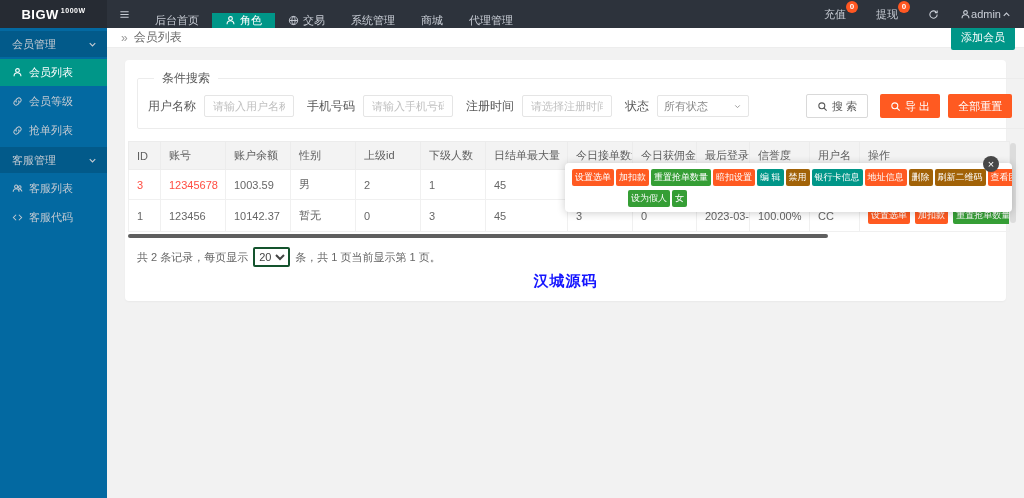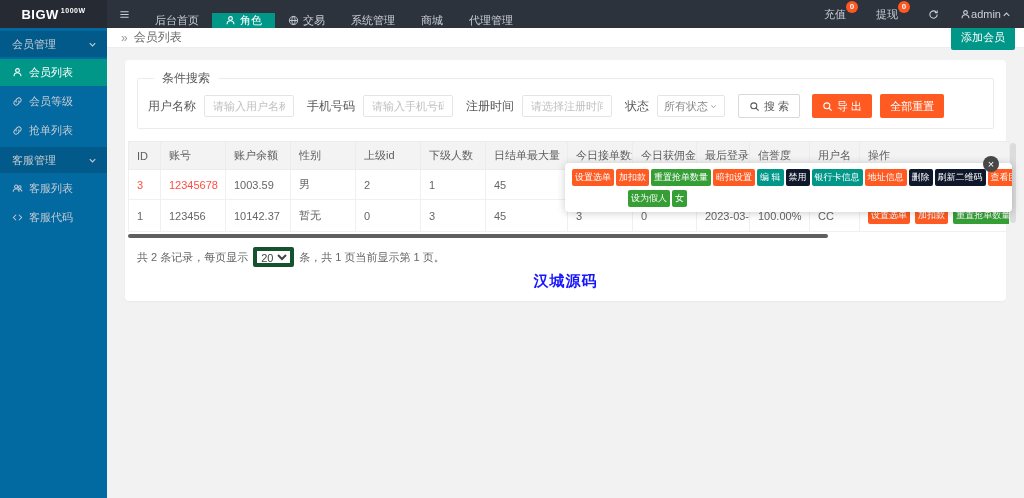--- a/index.html
+++ b/index.html
@@ -47,58 +47,58 @@
 
   
   .search-fs { margin:0 12px; border:1px solid #ececec; border-radius:2px; padding:3px 10px 10px; }
   .search-fs legend { font-size:12px; color:#5c5c5c; padding:0 8px; margin-left:6px; }
   .form-row { display:flex; align-items:center; margin-top:4px; }
   .fgroup { display:flex; align-items:center; margin-right:13px; }
   .fgroup label { font-size:12px; color:#595959; margin-right:8px; white-space:nowrap; }
   .fgroup input { width:90px; height:22px; border:1px solid #e5e5e5; border-radius:2px;
     padding:0 8px; font-size:11px; color:#666; outline:none; }
   .fgroup input::placeholder { color:#c0c0c0; }
-  .select-box { width:68px; height:22px; border:1px solid #e5e5e5; border-radius:2px;
+  .select-box { width:92px; height:22px; border:1px solid #e5e5e5; border-radius:2px;
     display:flex; align-items:center; justify-content:space-between; padding:0 6px;
     color:#8a8a8a; font-size:11px; cursor:pointer; }
   .btn { height:24px; border-radius:2px; font-size:11px; display:inline-flex; align-items:center;
     gap:4px; padding:0 10px; border:none; color:#fff; cursor:pointer; white-space:nowrap; }
-  .btn-search { background:#fff; border:1px solid #d9d9d9; color:#565656; margin-right:12px; }
+  .btn-search { background:#fff; border:1px solid #d9d9d9; color:#565656; margin-right:12px;margin-left:44px; }
   .btn-orange { background:#ff5a21; margin-right:8px; }
 
   
   .table-wrap { position:relative; margin:12px 3px 0; }
   table { width:100%; border-collapse:collapse; table-layout:fixed; }
   th { background:#f3f3f3; font-weight:normal; font-size:11px; color:#5e5e5e; text-align:left;
     padding:6px 8px; border:1px solid #ececec; white-space:nowrap; overflow:hidden; }
   td { font-size:11px; color:#666; padding:7px 8px; border:1px solid #f0f0f0;
     white-space:nowrap; overflow:hidden; }
   .red-text { color:#ff4d42; }
   .abtn { border:none; color:#fff; font-size:9px; padding:2px 3px; border-radius:2px;
     margin-right:2px; cursor:pointer; white-space:nowrap; }
   .c-orange { background:#ff5a21; } .c-green { background:#359e35; }
-  .c-red { background:#0f172a; } .c-teal { background:#009688; }
+  .c-red { background:#a16207; } .c-teal { background:#009688; }
 
   .popup { position:absolute; left:437px; top:22px; width:447px; background:#fff;
     border-radius:4px; box-shadow:0 1px 8px rgba(0,0,0,.2); padding:6px 5px 5px 7px;
     z-index:6; overflow:hidden; }
   .popup .line { display:flex; flex-wrap:nowrap; }
   .popup .line2 { margin:4px 0 0 56px; }
   .close-fab { position:absolute; right:4px; top:15px; width:16px; height:16px; border:none;
     background:#474747; color:#fff; border-radius:50%; font-size:11px; line-height:15px;
     text-align:center; cursor:pointer; z-index:8; }
   .vscroll { position:absolute; right:-13px; top:2px; width:6px; height:80px;
     background:#dcdcdc; border-radius:3px; cursor:pointer; }
   .hscroll { height:5px; margin:2px 3px 0; position:relative; }
   .hthumb { position:absolute; left:0; top:0; height:4px; width:80%;
     background:#5f5f5f; border-radius:3px; cursor:pointer; }
 
   .pagination { display:flex; align-items:center; gap:5px; padding:8px 12px 0;
     font-size:11px; color:#666; }
-  .pagination select { height:20px; font-size:11px; color:#444; border:4px solid #14532d;
+  .pagination select { height:20px; font-size:11px; color:#444; border:2px solid #14532d;
     border-radius:2px; background:#fff; }
   .watermark { text-align:center; padding:5px 0 2px; font-size:15px; font-weight:bold;
     color:#1515ff; letter-spacing:1px; }
 
   svg { display:block; }
 </style>
 </head>
 <body>
 
 <header class="navbar">

